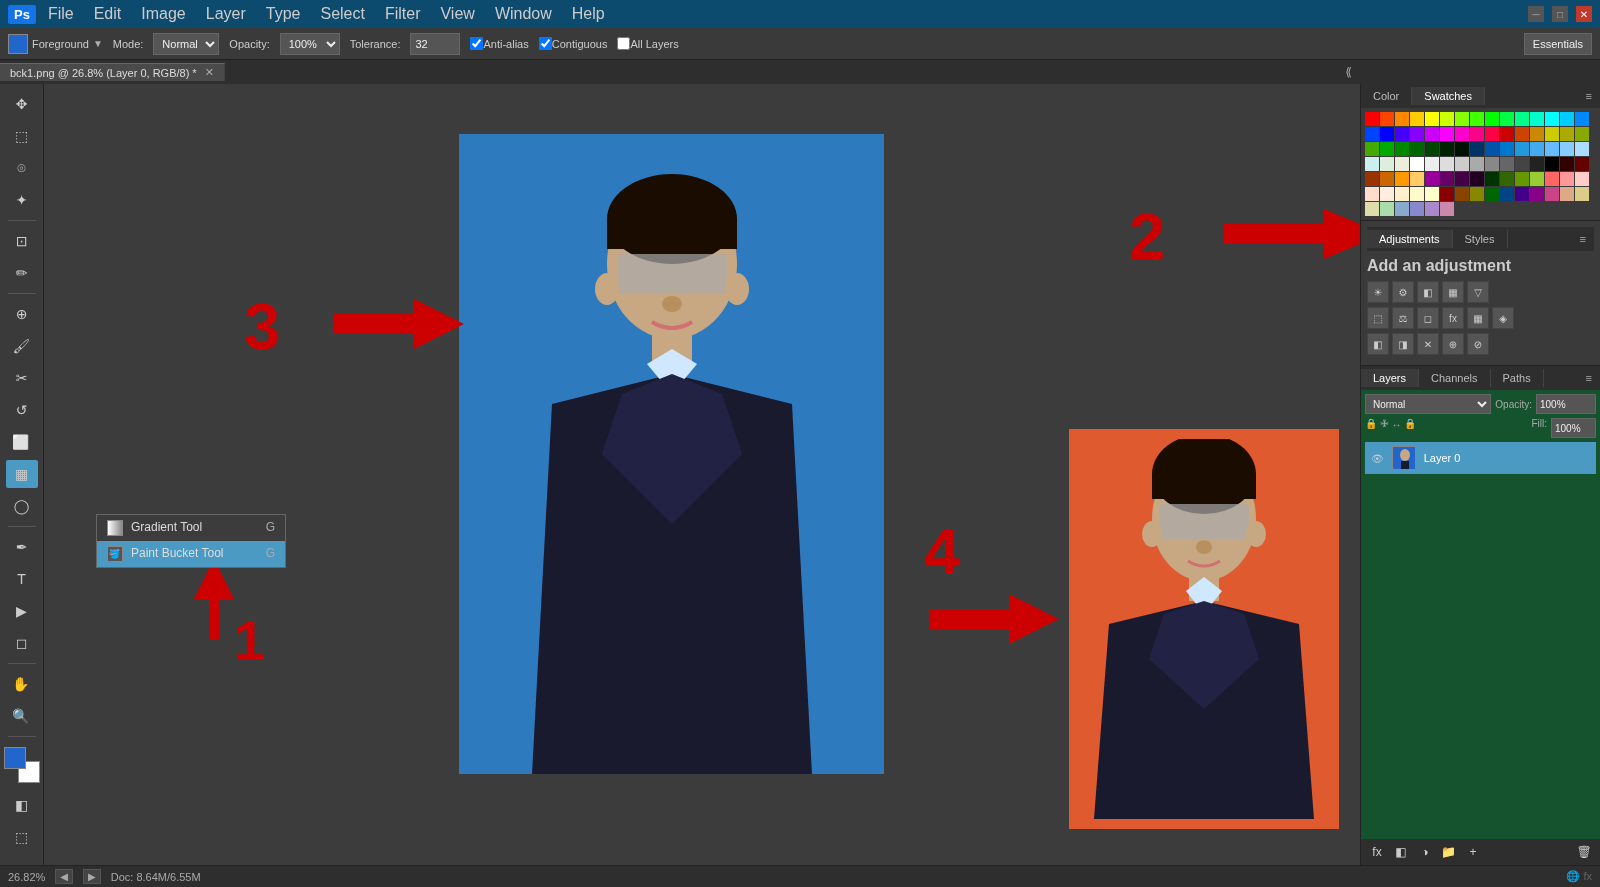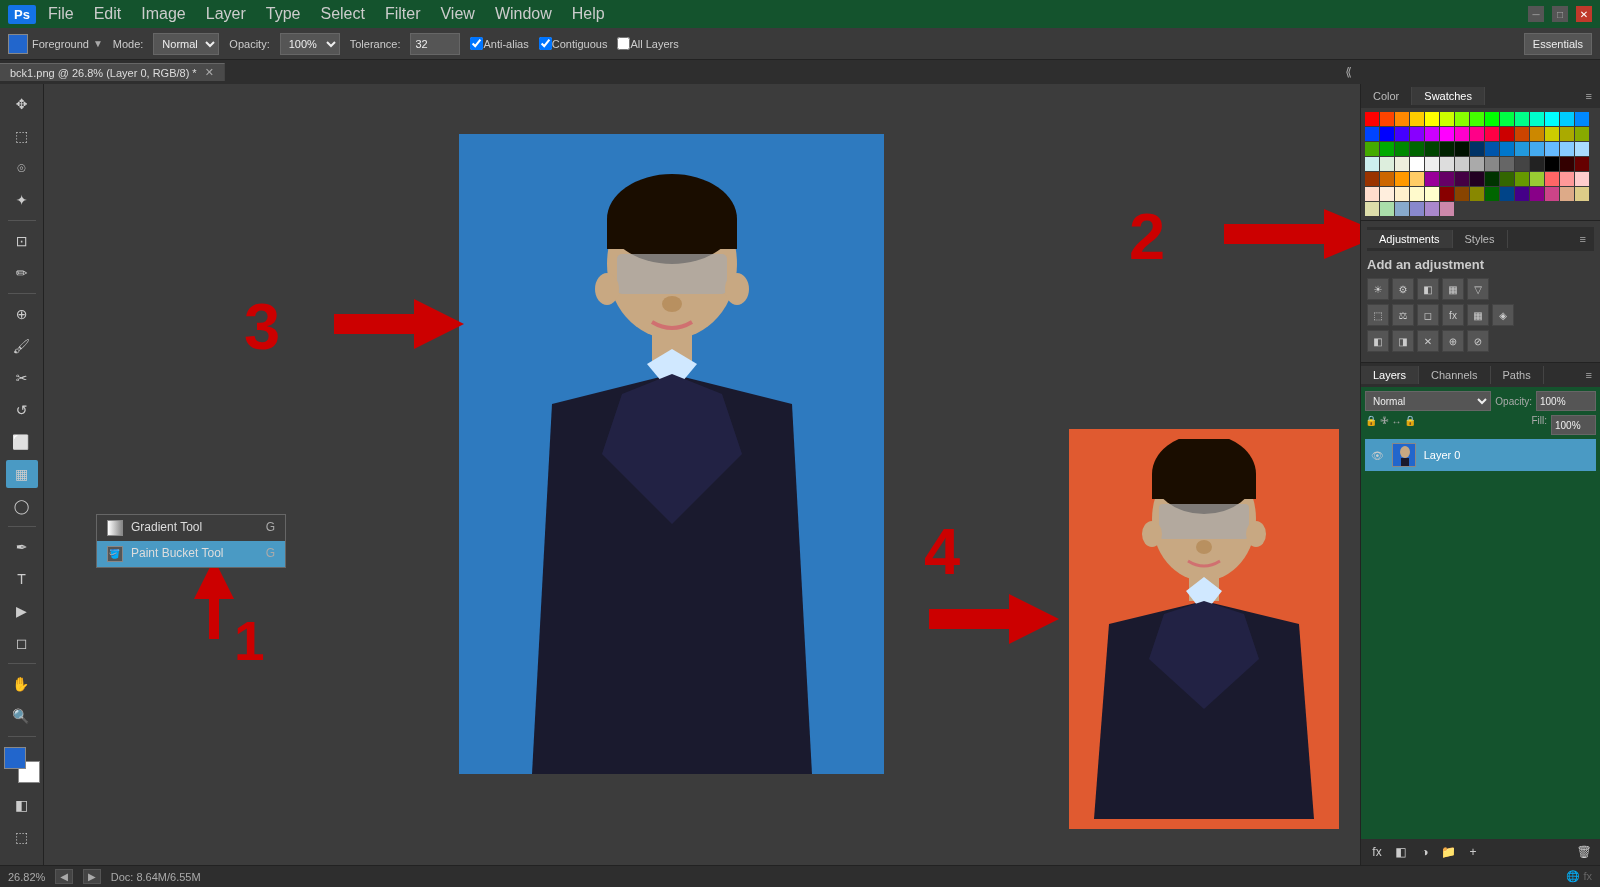--- a/index.html
+++ b/index.html
@@ -8,21 +8,21 @@
       height: 887px;
       overflow: hidden;
       font-family: Arial, sans-serif;
       background: #3c3c3c;
     }
 
     
     #menu-bar {
       width: 100%;
       height: 28px;
-      background: #14532d;
+      background: #0c4a6e;
       display: flex;
       align-items: center;
       padding: 0 8px;
       gap: 4px;
     }
     .menu-item {
       color: #ccc;
       font-size: 16px;
       padding: 2px 8px;
       cursor: pointer;
@@ -304,21 +304,21 @@
     }
     .adj-tabs {
       display: flex;
       background: #2e2e2e;
       height: 24px;
       align-items: center;
       margin-bottom: 6px;
     }
     .adj-title {
       color: #ccc;
-      font-size: 13px;
+      font-size: 16px;
       font-weight: bold;
       margin-bottom: 6px;
     }
     .adj-icons-row {
       display: flex;
       gap: 3px;
       margin-bottom: 4px;
     }
     .adj-icon-btn {
       width: 22px;

